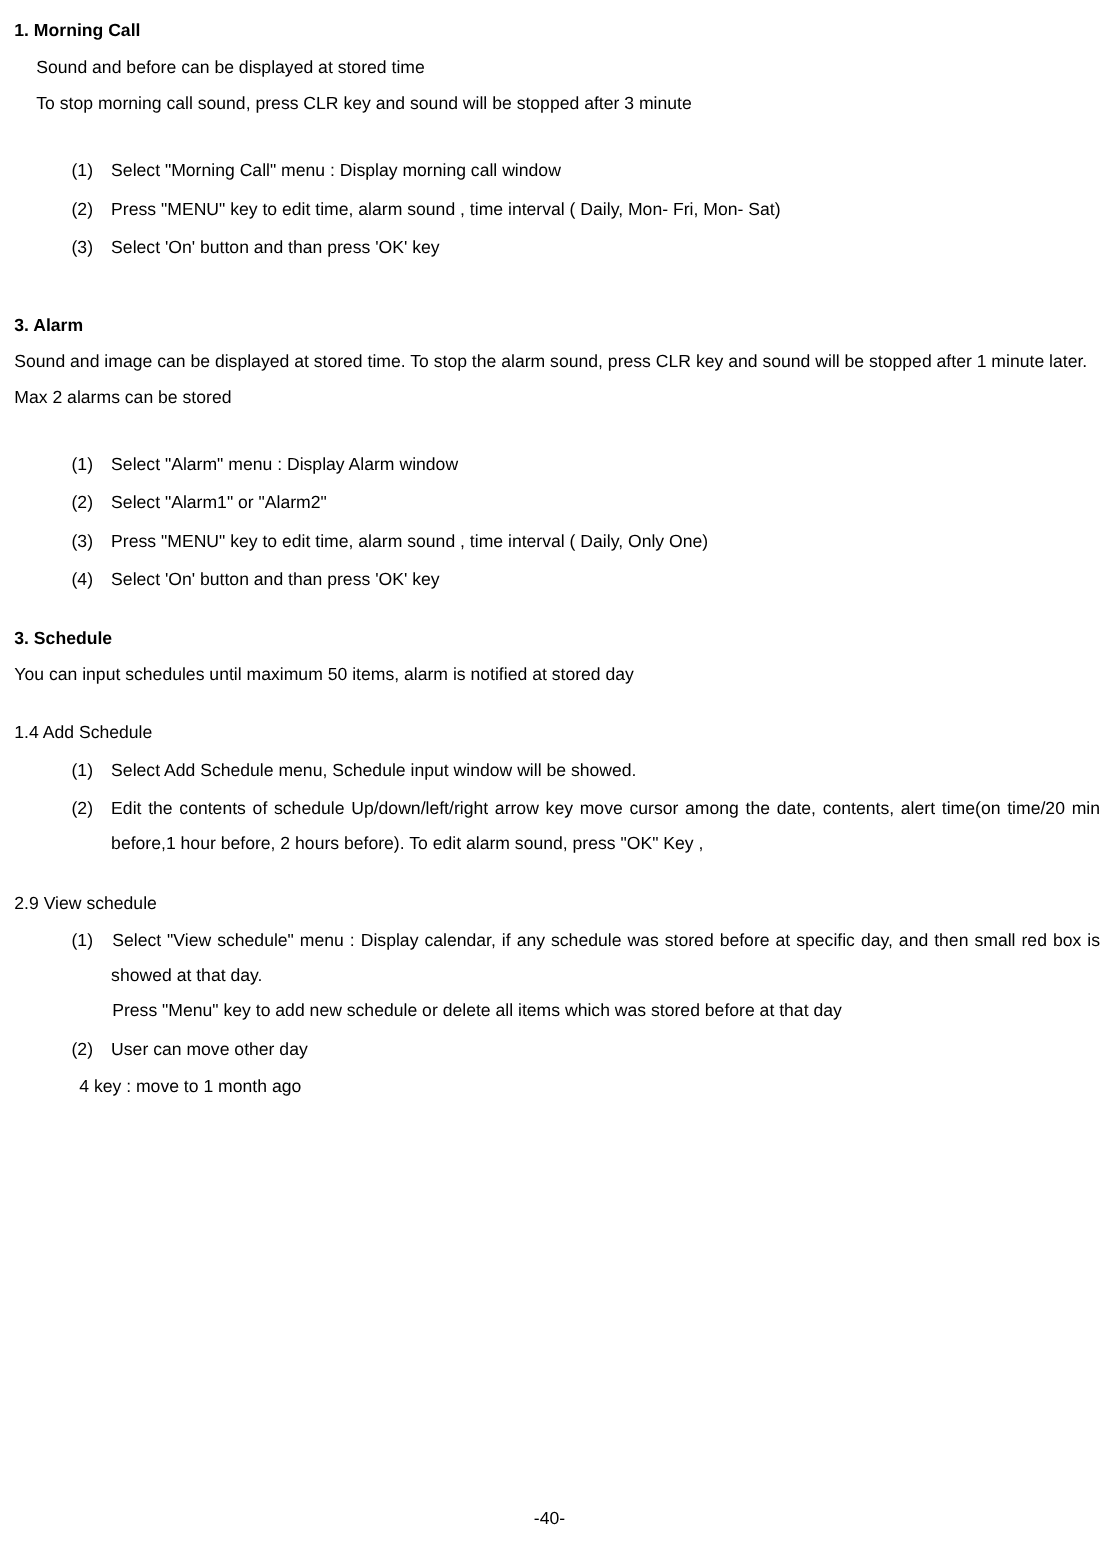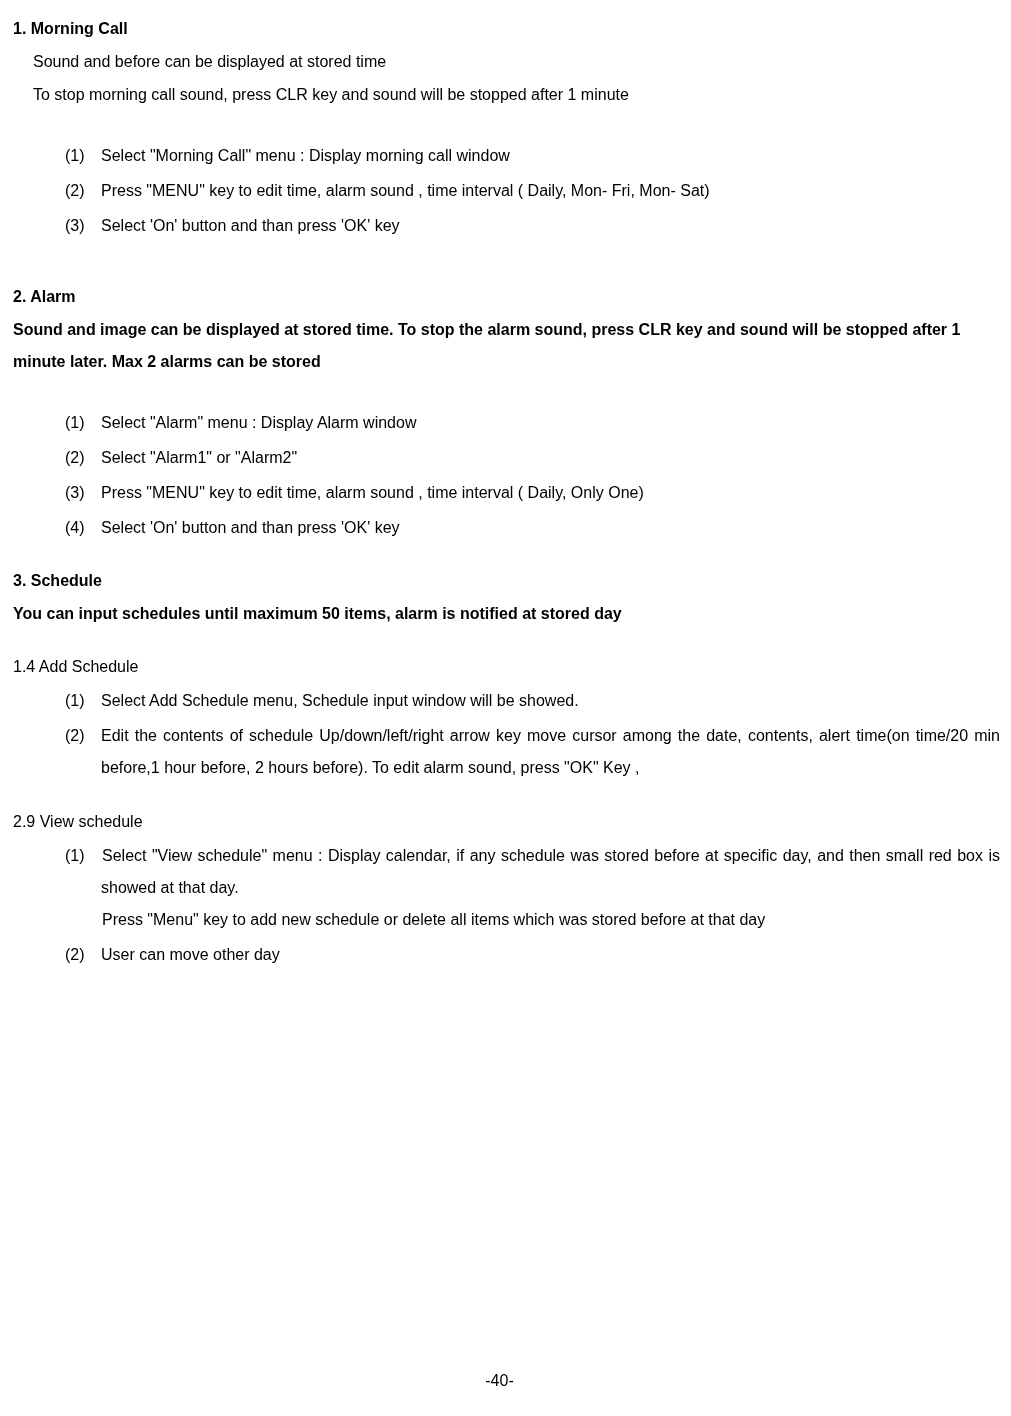--- a/index.html
+++ b/index.html
@@ -20,21 +20,20 @@
     }
     .section-heading {
       font-weight: bold;
       font-size: 16px;
     }
     .intro-text {
       padding-left: 20px;
     }
     .flush-text {
       padding-left: 0;
-      font-weight: bold;
     }
     .steps {
       padding-left: 50px;
       margin-top: 28px;
       margin-bottom: 38px;
     }
     .steps-tight {
       padding-left: 50px;
       margin-top: 28px;
       margin-bottom: 20px;
@@ -65,38 +64,38 @@
       font-family: Arial, sans-serif;
       font-size: 16px;
     }
     .spacer-sm { height: 10px; }
   </style>
 </head>
 <body>
 
 <div class="section-heading">1. Morning Call</div>
 <div class="intro-text">Sound and before can be displayed at stored time</div>
-<div class="intro-text">To stop morning call sound, press CLR key and sound will be stopped after 1 minute</div>
+<div class="intro-text">To stop morning call sound, press CLR key and sound will be stopped after 3 minute</div>
 
 <div class="steps">
   <div class="step-item">
     <span class="step-num">(1)</span>
     <span class="step-body">Select "Morning Call" menu : Display morning call window</span>
   </div>
   <div class="step-item">
     <span class="step-num">(2)</span>
     <span class="step-body">Press "MENU" key to edit time, alarm sound , time interval ( Daily, Mon- Fri, Mon- Sat)</span>
   </div>
   <div class="step-item">
     <span class="step-num">(3)</span>
     <span class="step-body">Select 'On' button and than press 'OK' key</span>
   </div>
 </div>
 
-<div class="section-heading">2. Alarm</div>
+<div class="section-heading">3. Alarm</div>
 <div class="flush-text">Sound and image can be displayed at stored time. To stop the alarm sound, press CLR key and sound will be stopped after 1 minute later. Max 2 alarms can be stored</div>
 
 <div class="steps-tight">
   <div class="step-item">
     <span class="step-num">(1)</span>
     <span class="step-body">Select "Alarm" menu : Display Alarm window</span>
   </div>
   <div class="step-item">
     <span class="step-num">(2)</span>
     <span class="step-body">Select "Alarm1" or "Alarm2"</span>
@@ -138,15 +137,16 @@
       <span>Select "View schedule" menu : Display calendar, if any schedule was stored before at specific day, and then small red box is showed at that day.</span><br>
       <span> Press "Menu" key to add new schedule or delete all items which was stored before at that day</span>
     </span>
   </div>
   <div class="step-item">
     <span class="step-num">(2)</span>
     <span class="step-body">User can move other day</span>
   </div>
 </div>
 <div class="sub-lines">
+  <div>4 key : move to 1 month ago</div>
 </div>
 
 <div class="page-num">-40-</div>
 
 </body></html>

